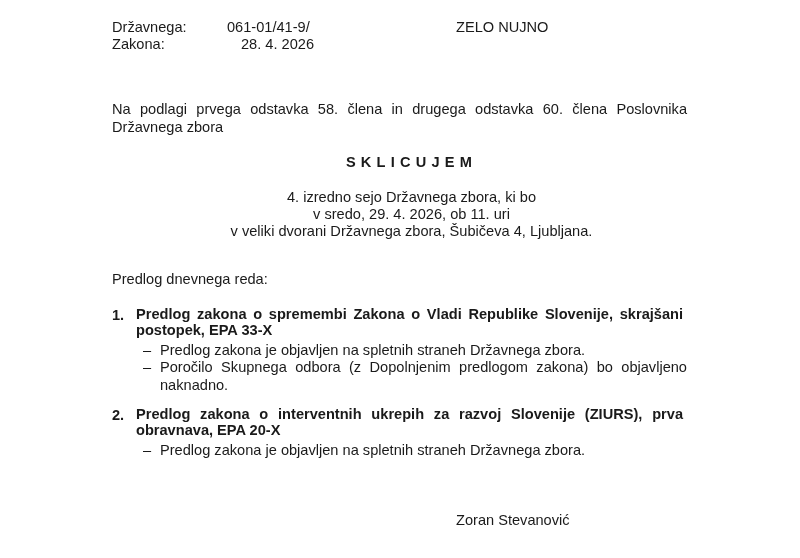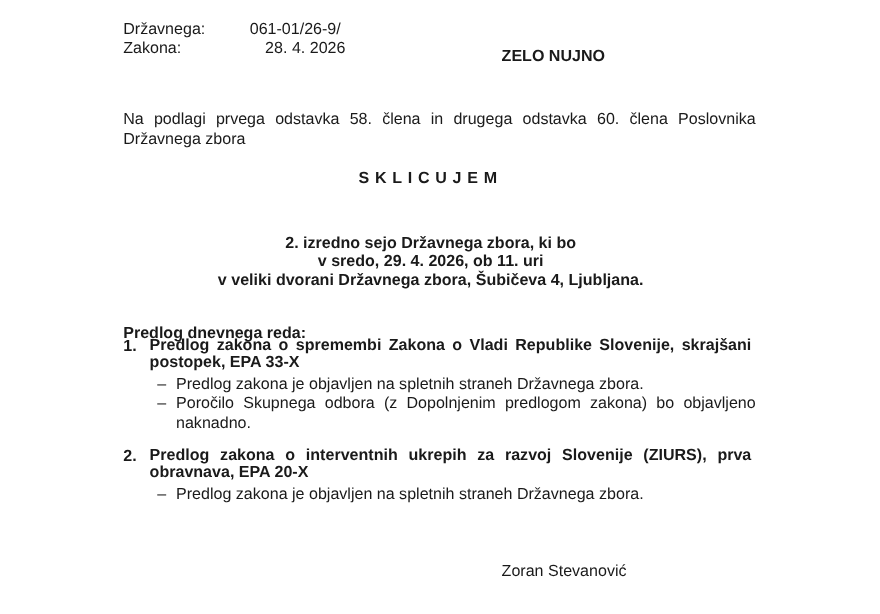--- a/index.html
+++ b/index.html
@@ -1,45 +1,45 @@
 <!DOCTYPE html>
 <html><head>
   <meta charset="utf-8">
   <style>
     html, body { margin: 0; padding: 0; background: #ffffff; }
     body {
       width: 800px; height: 558px; overflow: hidden; position: relative;
       font-family: "Liberation Sans", sans-serif; color: #1a1a1a; font-size: 14.6px;
     }
     .abs { position: absolute; white-space: nowrap; line-height: 17px; }
-    .bold { font-weight: bold; margin-top: 24px; }
+    .bold { font-weight: normal; }
     .just { position: absolute; left: 112px; width: 575px; line-height: 18px; text-align: justify; text-align-last: left; }
-    .center { position: absolute; left: 104px; width: 575px; text-align: center; line-height: 18px; }
+    .center { position: absolute; left: 124px; width: 575px; text-align: center; line-height: 18px; }
     .item-num { position: absolute; font-weight: bold; line-height: 18px; }
     .item-text { position: absolute; left: 136px; width: 547px; font-weight: bold; line-height: 16px; text-align: justify; text-align-last: left; }
     .dash { position: absolute; left: 143px; line-height: 18px; }
     .sub { position: absolute; left: 160px; width: 527px; line-height: 18px; text-align: justify; text-align-last: left; }
     .spaced { letter-spacing: 5.2px; font-weight: bold; }
   </style>
 </head>
 <body>
 
 <div>
 
   <div class="abs" style="left:112px; top:19px;">Državnega:</div>
-  <div class="abs" style="left:227px; top:19px;">061-01/26-9/</div>
+  <div class="abs" style="left:227px; top:19px;">061-01/41-9/</div>
   <div class="abs bold" style="left:456px; top:19px;">ZELO NUJNO</div>
   <div class="abs" style="left:112px; top:36px;">Zakona:</div>
   <div class="abs" style="left:227px; top:36px;margin-left:14px;">28. 4. 2026</div>
 
   <div class="just" style="top:100px;">Na podlagi prvega odstavka 58. člena in drugega odstavka 60. člena Poslovnika Državnega zbora</div>
 
   <div class="center spaced" style="top:153px;">SKLICUJEM</div>
 
-  <div class="center bold" style="top:188px;">2. izredno sejo Državnega zbora, ki bo</div>
+  <div class="center bold" style="top:188px;">4. izredno sejo Državnega zbora, ki bo</div>
   <div class="center bold" style="top:205px;">v sredo, 29. 4. 2026, ob 11. uri</div>
   <div class="center bold" style="top:222px;">v veliki dvorani Državnega zbora, Šubičeva 4, Ljubljana.</div>
 
   <div class="abs bold" style="left:112px; top:271px;">Predlog dnevnega reda:</div>
 
   <div>
     <div class="item-num" style="left:112px; top:306px;">1.</div>
     <div class="item-text" style="top:306px;">Predlog zakona o spremembi Zakona o Vladi Republike Slovenije, skrajšani postopek, EPA 33-X</div>
     <div class="dash" style="top:341px;">–</div>
     <div class="sub" style="top:341px;">Predlog zakona je objavljen na spletnih straneh Državnega zbora.</div>

